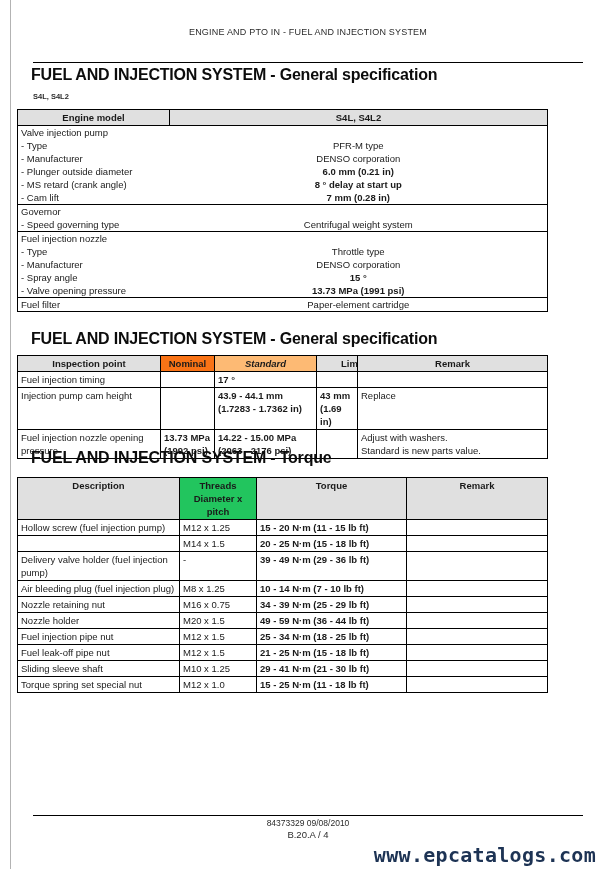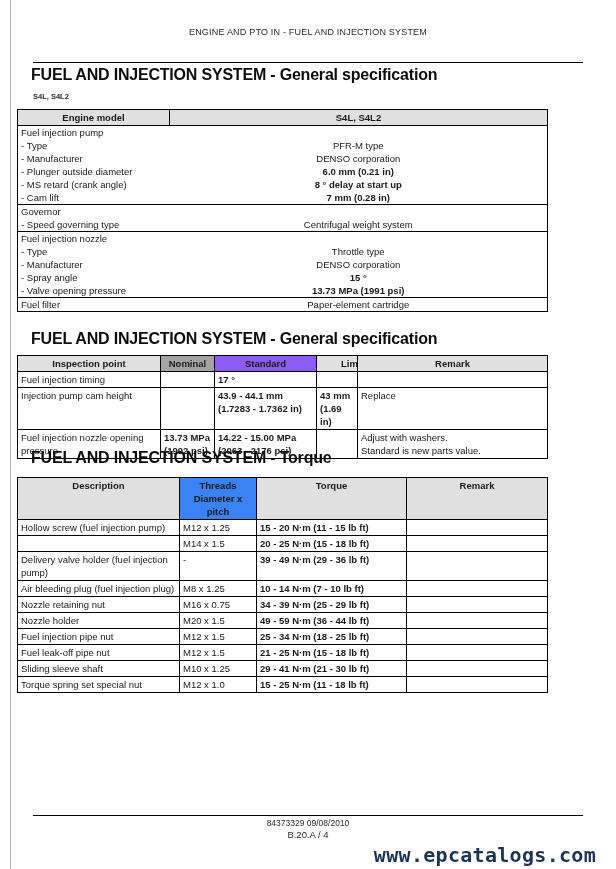--- a/index.html
+++ b/index.html
@@ -80,21 +80,21 @@
         <col style="width:378px">
       </colgroup>
     <thead>
       <tr>
         <th class="first" style="background: rgb(224, 224, 224);">Engine model</th>
         <th style="background: rgb(224, 224, 224);">S4L, S4L2</th>
       </tr>
     </thead>
     <tbody>
         <tr>
-          <td colspan="2">Fuel injection pump</td>
+          <td colspan="2">Valve injection pump</td>
         </tr>
         <tr>
           <td>- Type</td>
           <td class="val">PFR-M type</td>
         </tr>
         <tr>
           <td>- Manufacturer</td>
           <td class="val">DENSO corporation</td>
         </tr>
         <tr>
@@ -148,22 +148,22 @@
     <colgroup>
         <col style="width: 143px;">
         <col style="width: 54px;">
         <col style="width: 102px;">
         <col style="width: 41px;">
         <col style="width: 190px;">
       </colgroup>
     <thead>
         <tr>
           <th style="background: rgb(224, 224, 224); margin-top: 39px;">Inspection point</th>
-          <th style="background: #a3a3a3;">Nominal</th>
-          <th style="background: #8b5cf6;">Standard</th>
+          <th style="background: #f97316;">Nominal</th>
+          <th style="background: #fdba74; font-style: italic;">Standard</th>
           <th style="background: rgb(224, 224, 224); padding-left: 24px;">Limit</th>
           <th style="background: rgb(224, 224, 224);">Remark</th>
         </tr>
       </thead>
     <tbody>
         <tr>
           <td>Fuel injection timing</td>
           <td class="bv"></td>
           <td class="bv">17 °</td>
           <td class="bv"></td>
@@ -196,21 +196,21 @@
   <table id="table3" class="grid">
     <colgroup>
         <col style="width: 162px;">
         <col style="width: 77px;">
         <col style="width: 150px;">
         <col style="width: 141px;">
       </colgroup>
     <thead>
         <tr>
           <th style="background: rgb(224, 224, 224);">Description</th>
-          <th style="background: #3b82f6;">Threads
+          <th style="background: #22c55e;">Threads
 Diameter x pitch</th>
           <th style="background: rgb(224, 224, 224);">Torque</th>
           <th style="background: rgb(224, 224, 224);">Remark</th>
         </tr>
       </thead>
     <tbody>
         <tr>
           <td>Hollow screw (fuel injection pump)</td>
           <td>M12 x 1.25</td>
           <td class="bv">15 - 20 N·m (11 - 15 lb ft)</td>

